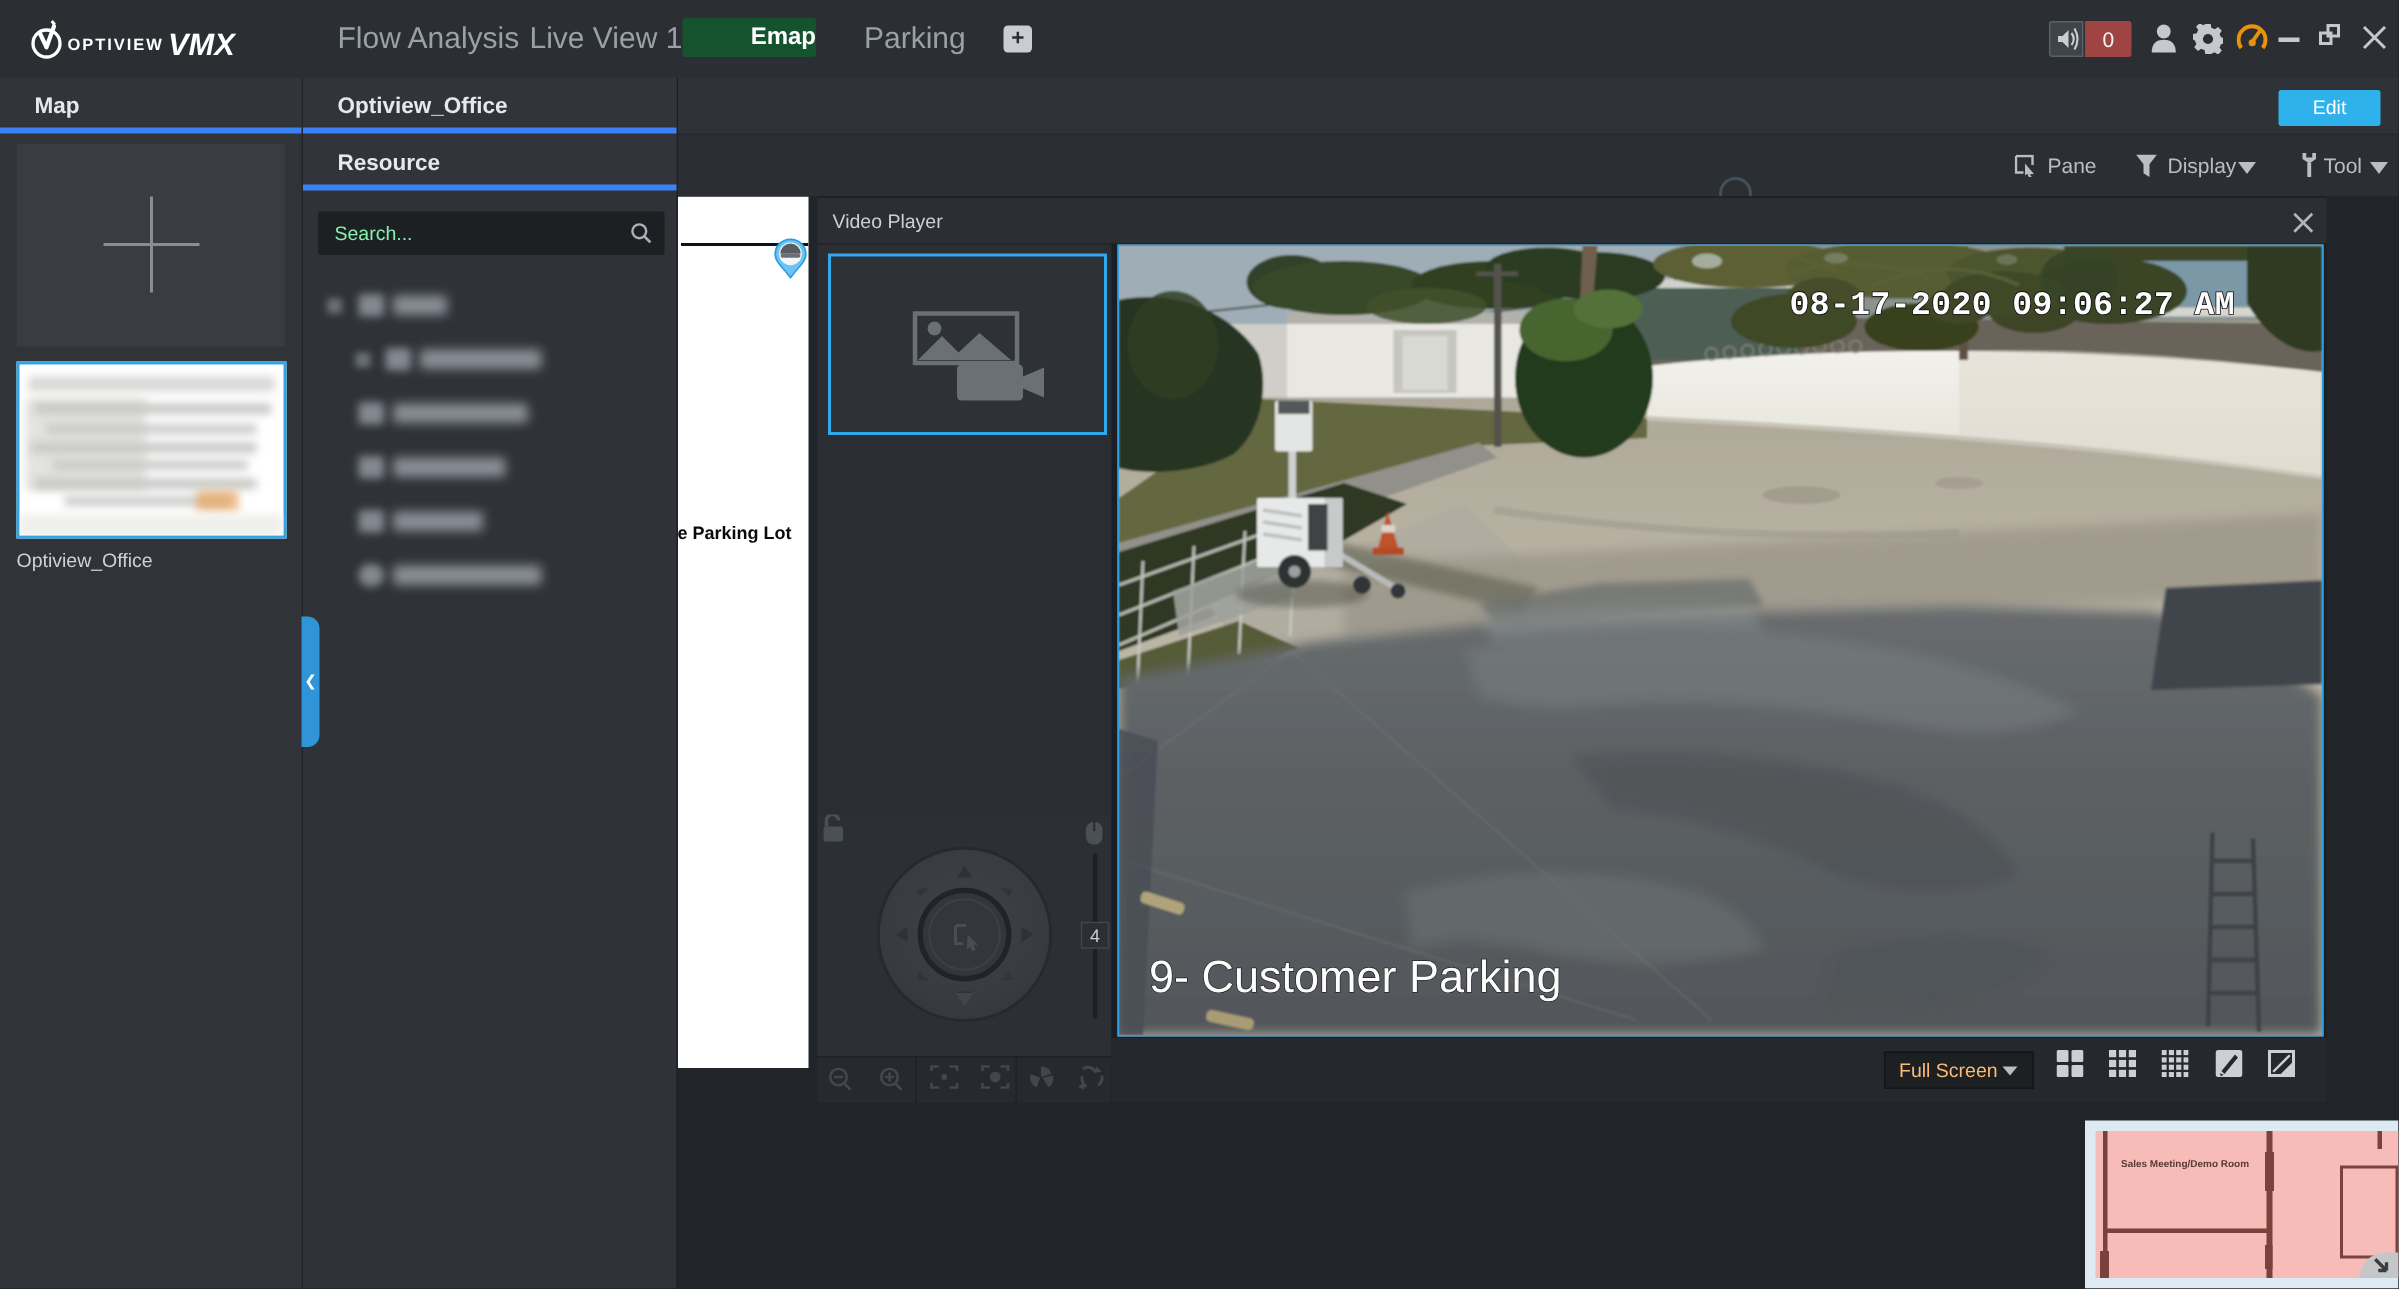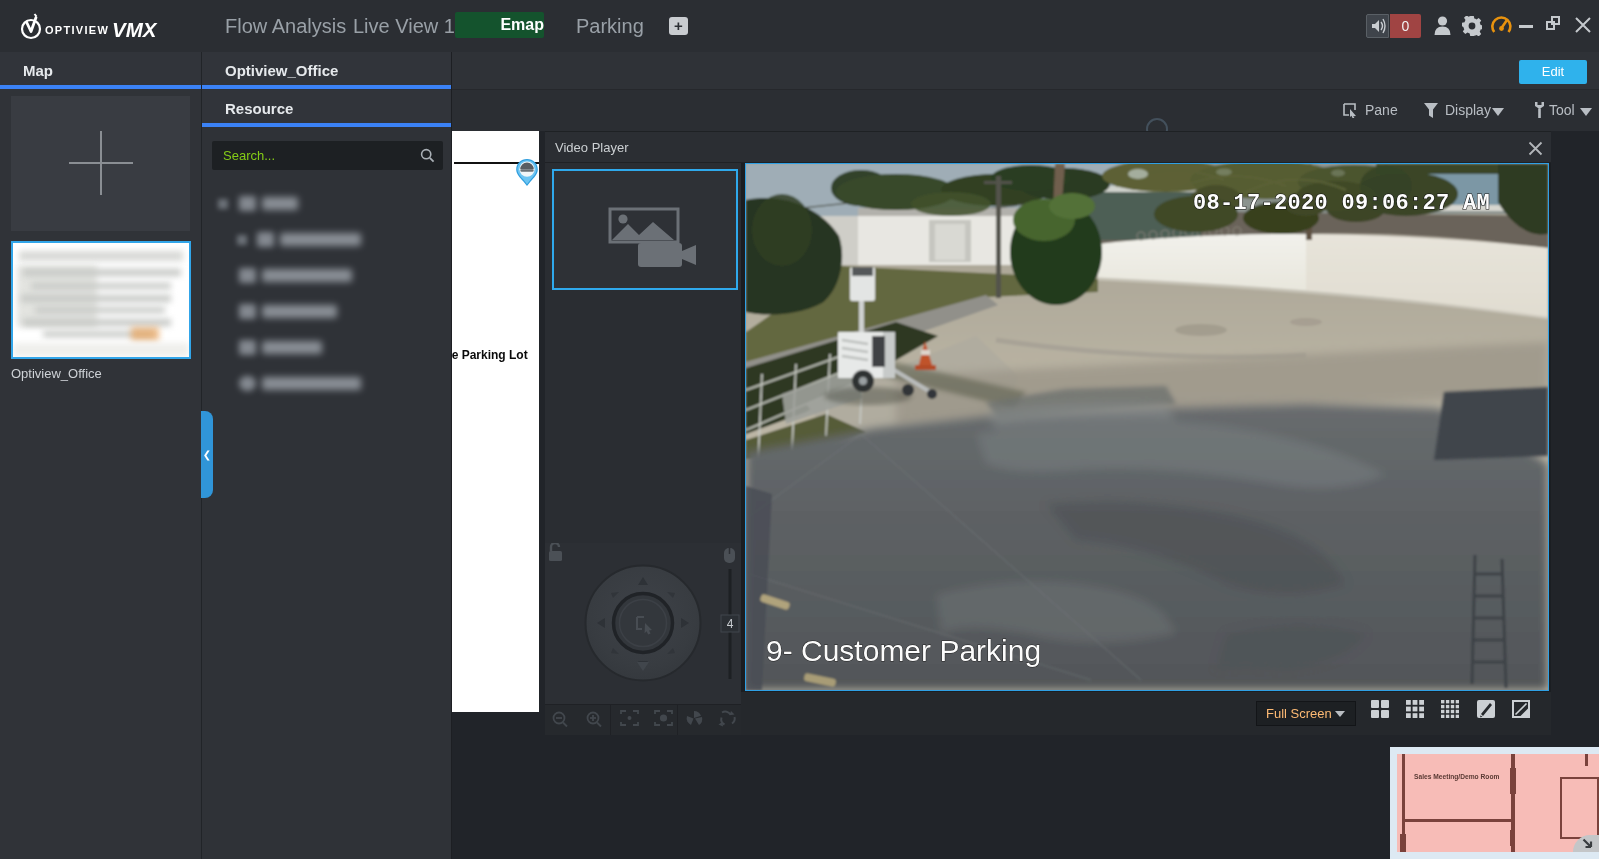--- a/index.html
+++ b/index.html
@@ -14,21 +14,21 @@
   #panel1 { left:0; top:52px; width:202px; height:807px; background:#303338; border-right:1px solid #212428; }
   .phead { position:absolute; left:0; width:100%; height:37px; line-height:37px; color:#e6e9ec; font-size:15px; font-weight:bold; padding-left:23px; border-bottom:4px solid #3b82f6; background:#31343a; }
   #addtile { left:11px; top:44px; width:179px; height:135px; background:#393c42; }
   #addtile .h { position:absolute; left:58px; top:66px; width:64px; height:2px; background:#8a8e93; }
   #addtile .v { position:absolute; left:89px; top:35px; width:2px; height:64px; background:#8a8e93; }
   #thumb { left:11px; top:189px; width:180px; height:118px; background:#fff; border:2px solid #31a5e9; overflow:hidden; }
   #thumbcap { left:11px; top:314px; color:#ced2d6; font-size:13px; }
   .blurline { position:absolute; background:#c6c8c5; filter:blur(3px); }
   #collapse { left:201px; top:411px; width:12px; height:87px; background:#3095d8; border-radius:0 8px 8px 0; color:#fff; font-size:10px; line-height:87px; text-align:center; }
   #panel2 { left:202px; top:52px; width:250px; height:807px; background:#2f3237; border-right:1px solid #1d1f23; }
-  #srch { left:10px; top:89px; width:231px; height:29px; background:#1d2023; border-radius:2px; color:#84cc16; font-size:13px; line-height:29px; padding-left:11px; }
+  #srch { left:10px; top:89px; width:231px; height:29px; background:#1d2023; border-radius:2px; color:#86efac; font-size:13px; line-height:29px; padding-left:11px; }
   .ticon { position:absolute; width:17px; height:15px; background:#999fa7; border-radius:2px; opacity:.8; filter:blur(3px); }
   .ttext { position:absolute; height:13px; background:#a8aeb6; border-radius:2px; opacity:.75; filter:blur(3.5px); }
   .texp { position:absolute; width:10px; height:10px; background:#868c94; opacity:.7; filter:blur(2.5px); }
   #row1 { left:452px; top:52px; width:1147px; height:38px; background:#2f3237; border-bottom:1px solid #26282c; }
   #editbtn { left:1519px; top:60px; width:68px; height:24px; background:#2fb2ec; border-radius:2px; color:#fff; font-size:13px; text-align:center; line-height:24px; }
   #row2 { left:452px; top:90px; width:1147px; height:41px; background:#2b2e33; overflow:hidden; }
   .tbtext { position:absolute; top:0; height:41px; line-height:41px; color:#b9bec4; font-size:14px; }
   #canvas { left:452px; top:131px; width:1147px; height:728px; background:#212429; overflow:hidden; }
   #whitemap { left:0px; top:0px; width:87px; height:581px; background:#ffffff; overflow:hidden; }
   #maplabel { position:absolute; left:-7px; top:217px; color:#0a0a0a; font-size:12px; font-weight:bold; white-space:nowrap; }

